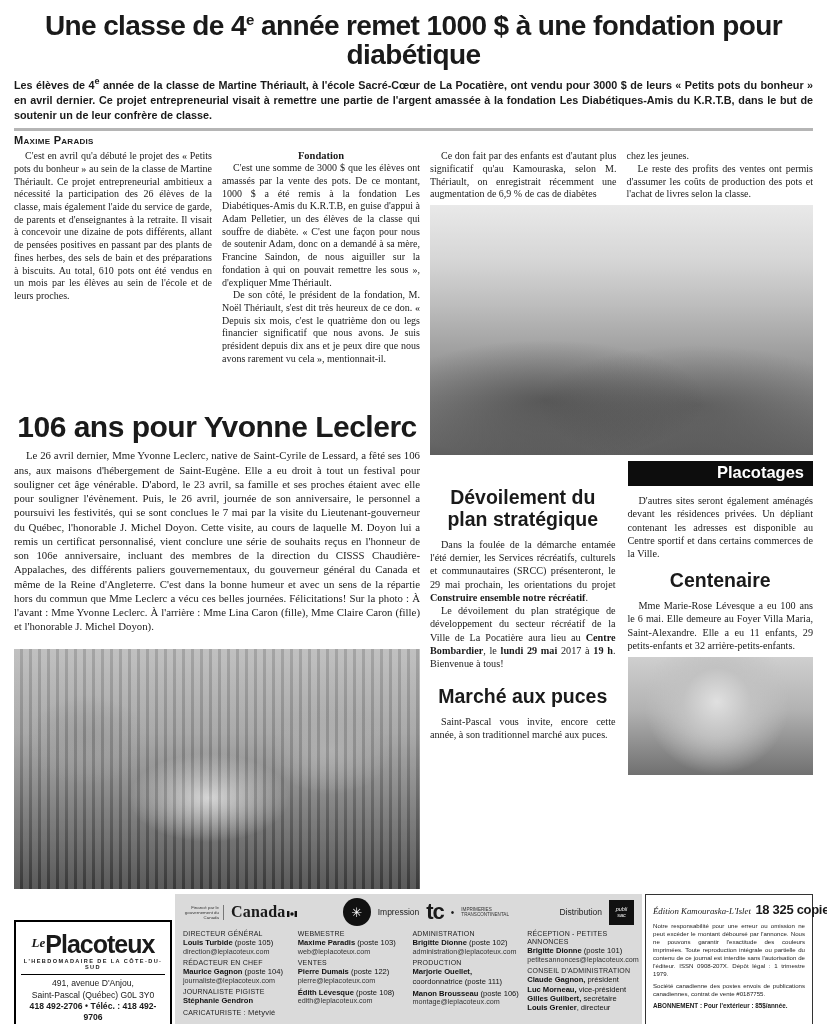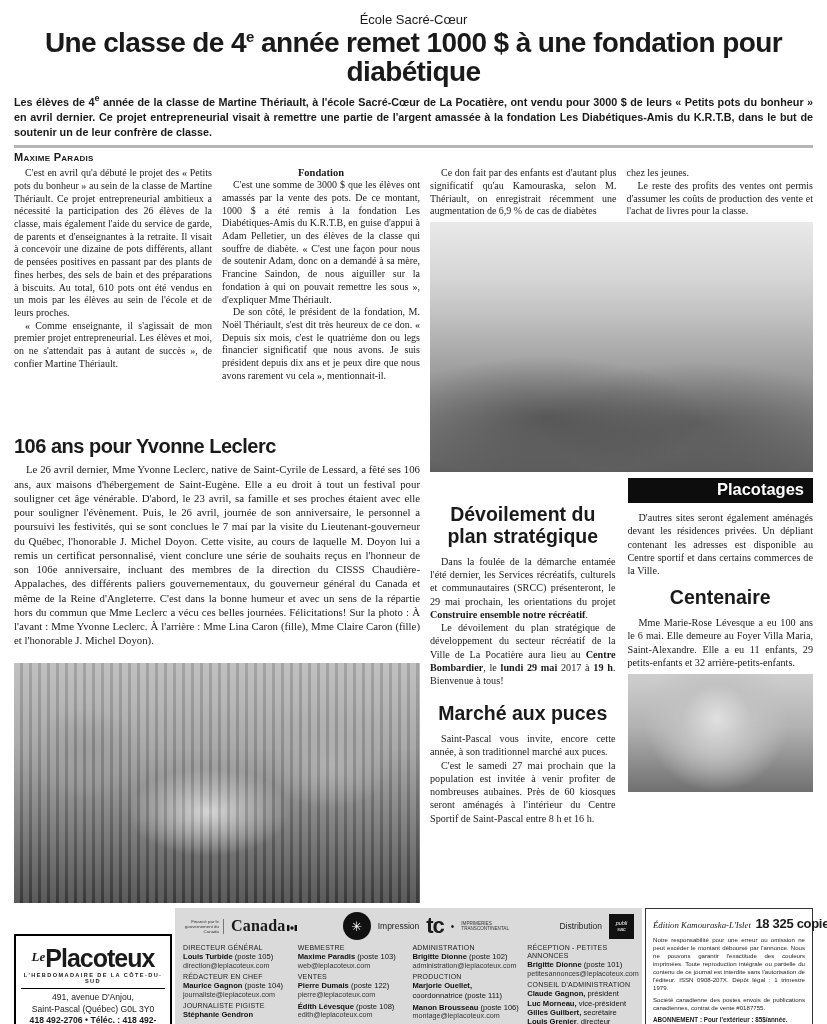--- a/index.html
+++ b/index.html
@@ -38,22 +38,22 @@
       repeating-linear-gradient(90deg, rgba(255,255,255,.14) 0 6px, rgba(0,0,0,.1) 6px 9px),
       radial-gradient(ellipse 24% 30% at 18% 38%, #8f8f8f, rgba(0,0,0,0) 62%),
       radial-gradient(ellipse 24% 30% at 78% 42%, #a5a5a5, rgba(0,0,0,0) 62%),
       radial-gradient(ellipse 30% 28% at 48% 62%, #cfcfcf, rgba(0,0,0,0) 66%),
       linear-gradient(180deg,#b7b7b7 0%,#9c9c9c 35%,#6a6a6a 70%,#3f3f3f 100%);}
   .photo-cent{height:118px;margin-top:5px;
     background:
       radial-gradient(circle at 48% 38%, #e0e0e0 0%, #c2c2c2 28%, rgba(0,0,0,0) 60%),
       linear-gradient(180deg,#cfcfcf 0%,#b2b2b2 45%,#8a8a8a 78%,#707070 100%);}
   
-  .t106{font-family:"Liberation Sans", sans-serif;font-weight:bold;font-size:20px;
-        text-align:left;letter-spacing:-0.5px;margin:16px 0 4px;}
+  .t106{font-family:"Liberation Sans", sans-serif;font-weight:bold;font-size:30px;
+        text-align:center;letter-spacing:-0.5px;margin:8px 0 4px;}
   .p106{font-size:10.8px;line-height:1.32;text-align:justify;margin:0;text-indent:12px;height:196px;overflow:hidden;}
   
   .lower{display:flex;gap:12px;margin-top:6px;}
   .subcol{flex:1;min-width:0;}
   .banner{background:#0d0d0d;color:#fff;font-family:"Liberation Sans", sans-serif;
           font-weight:bold;font-size:16.5px;text-align:right;padding:2px 9px 4px;margin-bottom:8px;}
   .shead{font-family:"Liberation Sans", sans-serif;font-weight:bold;font-size:19.5px;
          text-align:center;line-height:1.12;margin:0 0 7px;}
   .shead.mt{margin-top:26px;}
   .subcol p.body{font-size:10.2px;line-height:1.3;}
@@ -95,65 +95,62 @@
   .ed-title .it{font-family:"Liberation Serif", serif;font-style:italic;font-size:8.8px;}
   .ed-title .big{font-weight:bold;font-size:13px;letter-spacing:-0.3px;}
   .ed-p{font-size:6.1px;line-height:1.3;text-align:justify;color:#222;margin:0 0 4px;}
   .ed-p.bold{font-weight:bold;font-size:6.3px;}
 </style>
 </head>
 <body>
 
 <div class="page">
 
-  <div class="kicker">École Sacré-Cœur</div>
   <h1 class="headline"><span>Une classe de 4</span><sup>e</sup><span> année remet 1000 $ à une fondation pour diabétique</span></h1>
   <p class="lede"><span>Les élèves de 4</span><sup>e</sup><span> année de la classe de Martine Thériault, à l'école Sacré-Cœur de La Pocatière, ont vendu pour 3000 $ de leurs « Petits pots du bonheur » en avril dernier. Ce projet entrepreneurial visait à remettre une partie de l'argent amassée à la fondation Les Diabétiques-Amis du K.R.T.B, dans le but de soutenir un de leur confrère de classe.</span></p>
   <div class="lede-rule"></div>
   <div class="byline">Maxime Paradis</div>
 
   <div class="main">
 
     <div class="half-l">
       <div class="cols top-cols">
         <div class="col">
           <p class="body">C'est en avril qu'a débuté le projet des « Petits pots du bonheur » au sein de la classe de Martine Thériault. Ce projet entrepreneurial ambitieux a nécessité la participation des 26 élèves de la classe, mais également l'aide du service de garde, de parents et d'enseignantes à la retraite. Il visait à concevoir une dizaine de pots différents, allant de pensées positives en passant par des plants de fines herbes, des sels de bain et des préparations à biscuits. Au total, 610 pots ont été vendus en un mois par les élèves au sein de l'école et de leurs proches.</p>
-          <p class="body">« Comme enseignante, il s'agissait de mon premier projet entrepreneurial. Les élèves et moi, on ne s'attendait pas à autant de succès », de confier Martine Thériault.</p>
         </div>
         <div class="col">
           <h3 class="fhead">Fondation</h3>
           <p class="body">C'est une somme de 3000 $ que les élèves ont amassés par la vente des pots. De ce montant, 1000 $ a été remis à la fondation Les Diabétiques-Amis du K.R.T.B, en guise d'appui à Adam Pelletier, un des élèves de la classe qui souffre de diabète. « C'est une façon pour nous de soutenir Adam, donc on a demandé à sa mère, Francine Saindon, de nous aiguiller sur la fondation à qui on pouvait remettre les sous », d'expliquer Mme Thériault.</p>
           <p class="body">De son côté, le président de la fondation, M. Noël Thériault, s'est dit très heureux de ce don. « Depuis six mois, c'est le quatrième don ou legs financier significatif que nous avons. Je suis président depuis dix ans et je peux dire que nous avons rarement vu cela », mentionnait-il.</p>
         </div>
       </div>
       <h2 class="t106">106 ans pour Yvonne Leclerc</h2>
       <p class="p106">Le 26 avril dernier, Mme Yvonne Leclerc, native de Saint-Cyrile de Lessard, a fêté ses 106 ans, aux maisons d'hébergement de Saint-Eugène. Elle a eu droit à tout un festival pour souligner cet âge vénérable. D'abord, le 23 avril, sa famille et ses proches étaient avec elle pour souligner l'évènement. Puis, le 26 avril, journée de son anniversaire, le personnel a poursuivi les festivités, qui se sont conclues le 7 mai par la visite du Lieutenant-gouverneur du Québec, l'honorable J. Michel Doyon. Cette visite, au cours de laquelle M. Doyon lui a remis un certificat personnalisé, vient conclure une série de souhaits reçus en l'honneur de son 106e anniversaire, incluant des membres de la direction du CISSS Chaudière-Appalaches, des différents paliers gouvernementaux, du gouverneur général du Canada et même de la Reine d'Angleterre. C'est dans la bonne humeur et avec un sens de la répartie hors du commun que Mme Leclerc a vécu ces belles journées. Félicitations! Sur la photo : À l'avant : Mme Yvonne Leclerc. À l'arrière : Mme Lina Caron (fille), Mme Claire Caron (fille) et l'honorable J. Michel Doyon).</p>
       <div class="photo photo-yvonne"></div>
     </div>
 
     <div class="half-r">
       <div class="cols">
         <div class="col">
           <p class="body" style="text-indent:11px;">Ce don fait par des enfants est d'autant plus significatif qu'au Kamouraska, selon M. Thériault, on enregistrait récemment une augmentation de 6,9 % de cas de diabètes</p>
         </div>
         <div class="col">
           <p class="body" style="text-indent:0;">chez les jeunes.</p>
-          <p class="body">Le reste des profits des ventes ont permis d'assumer les coûts de production des vente et l'achat de livres pour la classe.</p>
+          <p class="body">Le reste des profits des ventes ont permis d'assumer les coûts de production des pots et l'achat de livres selon la classe.</p>
         </div>
       </div>
       <div class="photo photo-class"></div>
 
       <div class="lower">
         <div class="subcol">
           <h3 class="shead mt"><span>Dévoilement du</span><br><span>plan stratégique</span></h3>
           <p class="body"><span>Dans la foulée de la démarche entamée l'été dernier, les Services récréatifs, culturels et communautaires (SRCC) présenteront, le 29 mai prochain, les orientations du projet </span><span class="b">Construire ensemble notre récréatif</span><span>.</span></p>
           <p class="body"><span>Le dévoilement du plan stratégique de développement du secteur récréatif de la Ville de La Pocatière aura lieu au </span><span class="b">Centre Bombardier</span><span>, le </span><span class="b">lundi 29 mai</span><span> 2017 à </span><span class="b">19 h</span><span>. Bienvenue à tous!</span></p>
           <h3 class="shead" style="margin-top:16px;">Marché aux puces</h3>
           <p class="body">Saint-Pascal vous invite, encore cette année, à son traditionnel marché aux puces.</p>
-          <p class="body">C'est le samedi 27 mai prochain que la population est invitée à venir profiter de nombreuses aubaines. Près de 60 kiosques seront aménagés à l'intérieur du Centre Sportif de Saint-Pascal entre 8 h et 16 h.</p>
         </div>
         <div class="subcol">
           <div class="banner">Placotages</div>
           <p class="body">D'autres sites seront également aménagés devant les résidences privées. Un dépliant contenant les adresses est disponible au Centre sportif et dans certains commerces de la Ville.</p>
           <h3 class="shead" style="margin-top:10px;">Centenaire</h3>
           <p class="body">Mme Marie-Rose Lévesque a eu 100 ans le 6 mai. Elle demeure au Foyer Villa Maria, Saint-Alexandre. Elle a eu 11 enfants, 29 petits-enfants et 32 arrière-petits-enfants.</p>
           <div class="photo photo-cent"></div>
         </div>
       </div>
     </div>

